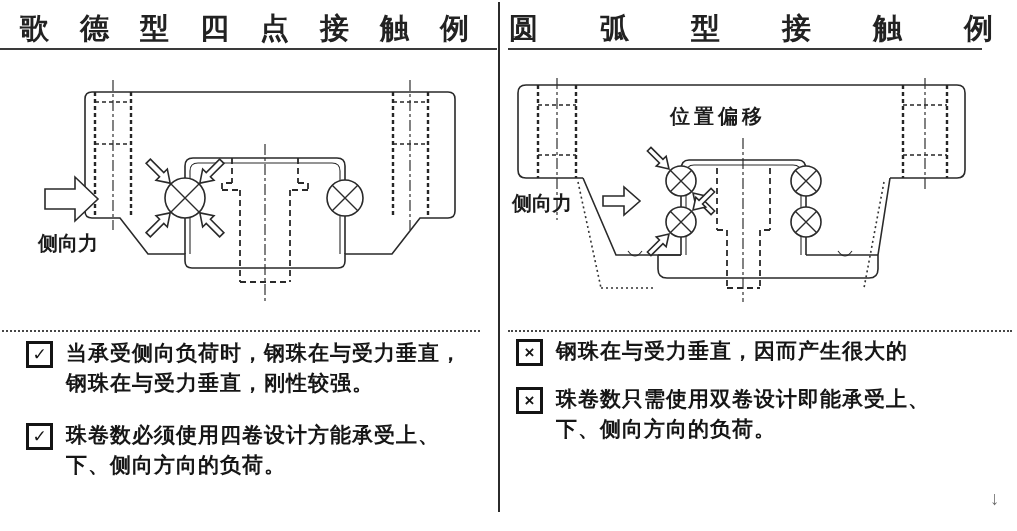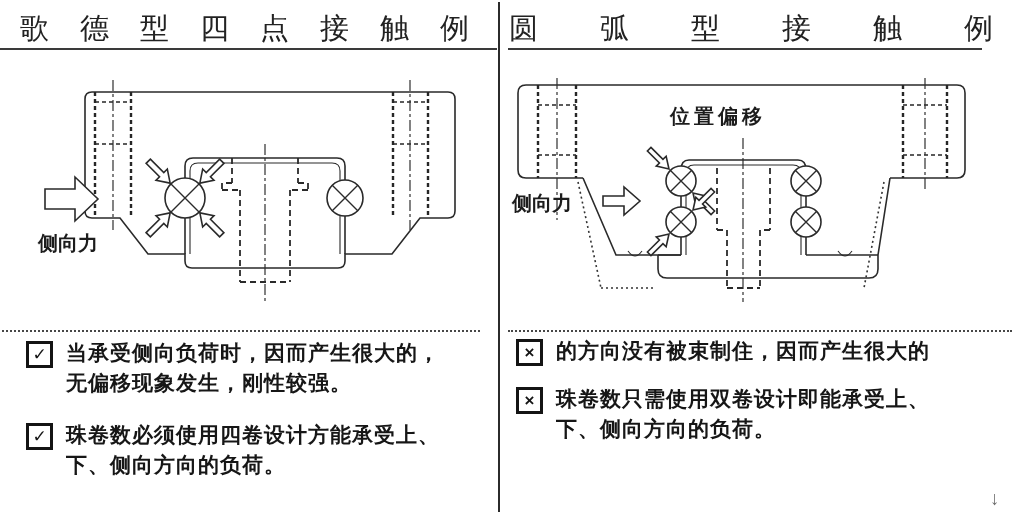--- a/index.html
+++ b/index.html
@@ -2,21 +2,21 @@
 <html><head>
 <meta charset="utf-8">
 <style>
   html,body{margin:0;padding:0;background:#fff;}
   .screen{
     position:relative;width:1017px;height:531px;background:#ffffff;
     font-family:"Liberation Sans","DejaVu Sans",sans-serif;color:#1c1c1c;
     overflow:hidden;
   }
   .panel-title{
-    position:absolute;top:9px;font-size:29px;font-weight:400;
+    position:absolute;top:9px;font-size:29px;font-weight:700;
     white-space:nowrap;color:#222;
   }
   .title-left{left:20px;letter-spacing:31px;}
   .title-right{left:509px;letter-spacing:62px;}
   .title-underline{position:absolute;top:48px;height:0;border-top:2px solid #3a3a3a;}
   .underline-left{left:0;width:497px;}
   .underline-right{left:508px;width:474px;}
   .vertical-divider{position:absolute;left:498px;top:2px;width:2px;height:510px;background:#2b2b2b;}
   .diagram-svg{position:absolute;top:50px;}
   .svg-left{left:0;}
@@ -181,38 +181,38 @@
     <text x="172" y="73" letter-spacing="4">位置偏移</text>
   </svg>
 
   <div class="dotted-sep sep-left"></div>
   <div class="dotted-sep sep-right"></div>
 
   <div class="bullets bullets-left">
     <div class="bullet">
       <span class="checkbox">✓</span>
       <div class="bullet-text">
-        <div>当承受侧向负荷时，因而产生很大的，</div>
-        <div>无偏移现象发生，刚性较强。</div>
+        <div>当承受侧向负荷时，钢珠在与受力垂直，</div>
+        <div>钢珠在与受力垂直，刚性较强。</div>
       </div>
     </div>
     <div class="bullet">
       <span class="checkbox">✓</span>
       <div class="bullet-text">
         <div>珠卷数必须使用四卷设计方能承受上、</div>
         <div>下、侧向方向的负荷。</div>
       </div>
     </div>
   </div>
 
   <div class="bullets bullets-right">
     <div class="bullet">
       <span class="checkbox">×</span>
       <div class="bullet-text">
-        <div>的方向没有被束制住，因而产生很大的</div>
+        <div>钢珠在与受力垂直，因而产生很大的</div>
       </div>
     </div>
     <div class="bullet">
       <span class="checkbox">×</span>
       <div class="bullet-text">
         <div>珠卷数只需使用双卷设计即能承受上、</div>
         <div>下、侧向方向的负荷。</div>
       </div>
     </div>
   </div>

